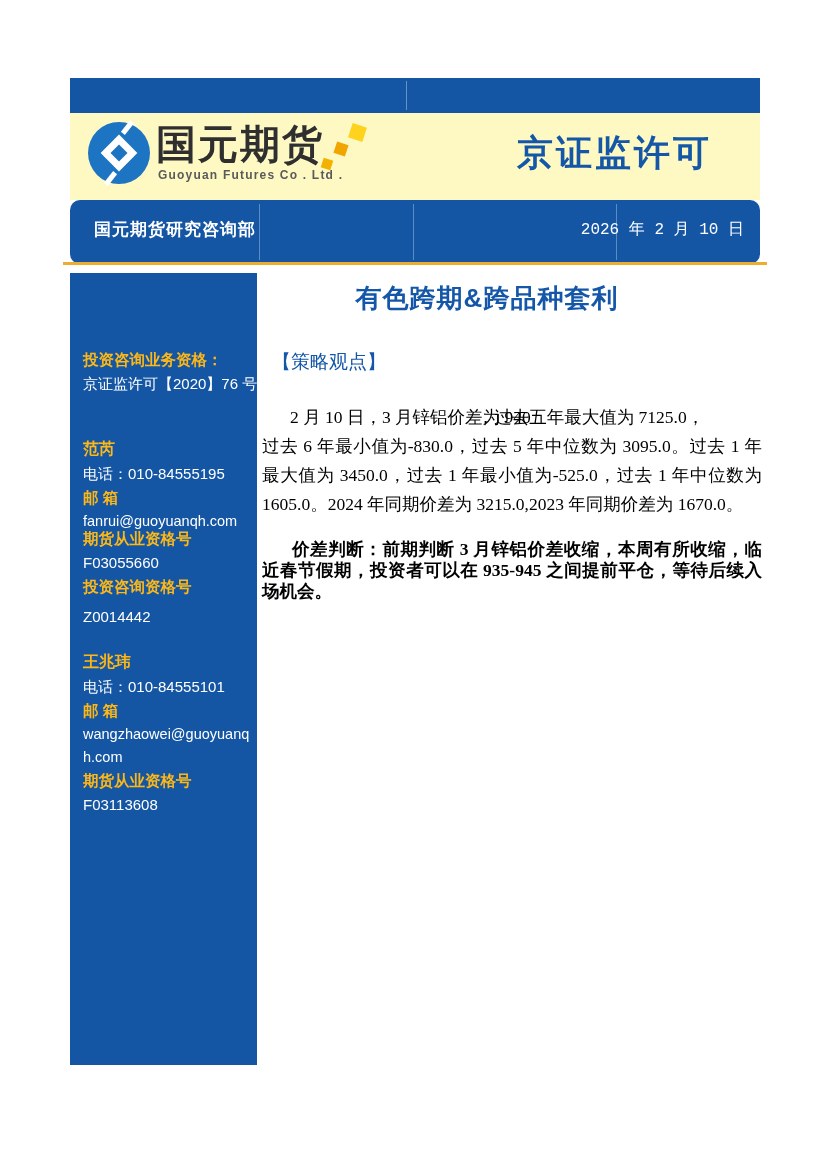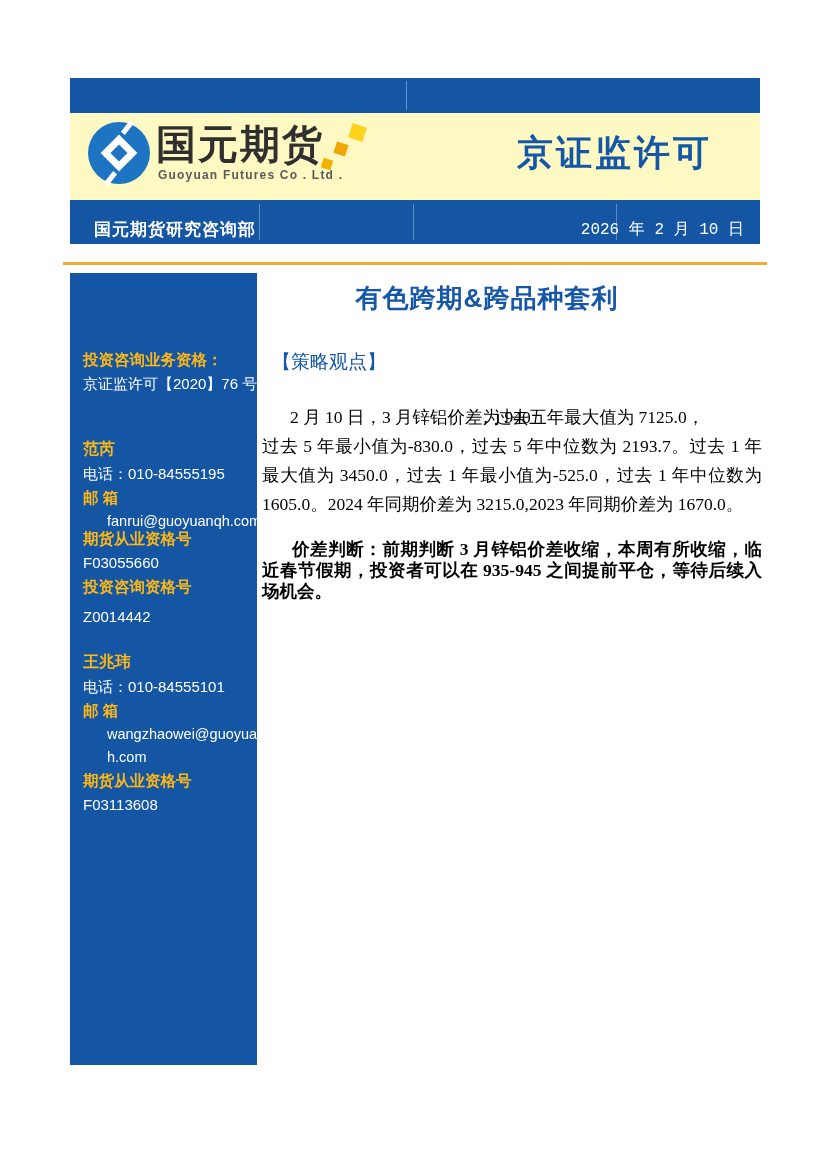--- a/index.html
+++ b/index.html
@@ -25,33 +25,33 @@
   .logo-cn{position:absolute;left:86px;top:4px;font-size:40px;font-weight:bold;color:var(--logo-text);letter-spacing:2px;white-space:nowrap;}
   .logo-en{position:absolute;left:88px;top:55px;font-size:12px;font-weight:bold;color:#5a5a5a;letter-spacing:1.2px;white-space:nowrap;}
   .diamonds{position:absolute;left:248px;top:10px;width:52px;height:58px;}
   .dm{position:absolute;transform:rotate(18deg);}
   .dm.d1{left:32px;top:2px;width:15px;height:15px;background:#ffd21e;}
   .dm.d2{left:17px;top:20px;width:12px;height:12px;background:#f0a500;}
   .dm.d3{left:4px;top:36px;width:10px;height:10px;background:#f3b200;}
   .report-title{position:absolute;left:447px;top:16px;font-size:36px;font-weight:bold;color:var(--title-blue);letter-spacing:3px;white-space:nowrap;}
 
   
-  .info-bar{position:absolute;left:70px;top:200px;width:690px;height:44px;background:var(--bar-blue);}
+  .info-bar{position:absolute;left:70px;top:200px;width:690px;height:64px;background:var(--bar-blue);border-radius:10px;}
   .info-bar .vdiv{position:absolute;top:4px;bottom:4px;width:1px;background:rgba(255,255,255,.32);}
   .info-bar .v1{left:189px;}.info-bar .v2{left:343px;}.info-bar .v3{left:546px;}
   .dept{position:absolute;left:24px;top:18px;color:#fff;font-size:17px;font-weight:bold;letter-spacing:1px;white-space:nowrap;}
   .date{position:absolute;right:16px;top:19px;color:#fff;font-size:16px;font-family:Liberation Mono, monospace;white-space:nowrap;}
 
   .gold-rule{position:absolute;left:63px;top:262px;width:704px;height:3px;background:var(--gold-line);}
 
   
   .sidebar{position:absolute;left:70px;top:273px;width:187px;height:792px;background:var(--bar-blue);padding:75px 10px 0 13px;color:#fff;}
   .sb-label{color:var(--gold);font-weight:bold;font-size:15.5px;line-height:24px;white-space:nowrap;}
   .sb-value{color:#fff;font-size:15px;line-height:24px;white-space:nowrap;}
-  .sb-email{color:#fff;font-size:14.5px;line-height:23px;word-break:break-all;white-space:normal;width:168px;margin-left:24px;}
+  .sb-email{color:#fff;font-size:14.5px;line-height:23px;word-break:break-all;white-space:normal;width:168px;}
   .analyst1{margin-top:40px;}
   .analyst2{margin-top:20px;}
   .sb-name{color:var(--gold);font-weight:bold;font-size:16px;line-height:26px;}
   .mt6{margin-top:6px;}
   .mtneg{margin-top:-6px;}
 
   
   .main{position:absolute;left:262px;top:273px;width:500px;color:#000;}
   .page-title{margin-top:10px;width:450px;text-align:center;font-size:26px;font-weight:bold;color:var(--title-blue);letter-spacing:1px;line-height:30px;}
   .section-heading{margin-top:36px;margin-left:10px;font-size:19px;font-weight:normal;color:var(--title-blue);}
@@ -122,17 +122,17 @@
 </div>
 
 <div class="main">
   <div class="page-title">有色跨期&amp;跨品种套利</div>
   <div class="section-heading">【策略观点】</div>
 
   <div class="body-text para1">
     <div class="line1">
       <span>2 月 10 日，3 月锌铝价差为 940</span><span class="overlap">，过去五年最大值为 7125.0，</span>
     </div>
-    <div class="rest">过去 5 年最小值为-830.0，过去 5 年中位数为 2193.7。过去 1 年最大值为 3450.0，过去 1 年最小值为-525.0，过去 1 年中位数为 1605.0。2024 年同期价差为 3215.0,2023 年同期价差为 1670.0。</div>
+    <div class="rest">过去 6 年最小值为-830.0，过去 5 年中位数为 3095.0。过去 1 年最大值为 3450.0，过去 1 年最小值为-525.0，过去 1 年中位数为 1605.0。2024 年同期价差为 3215.0,2023 年同期价差为 1670.0。</div>
   </div>
 
   <div class="body-text para2">价差判断：前期判断 3 月锌铝价差收缩，本周有所收缩，临近春节假期，投资者可以在 935-945 之间提前平仓，等待后续入场机会。</div>
 </div>
 
 </body></html>

